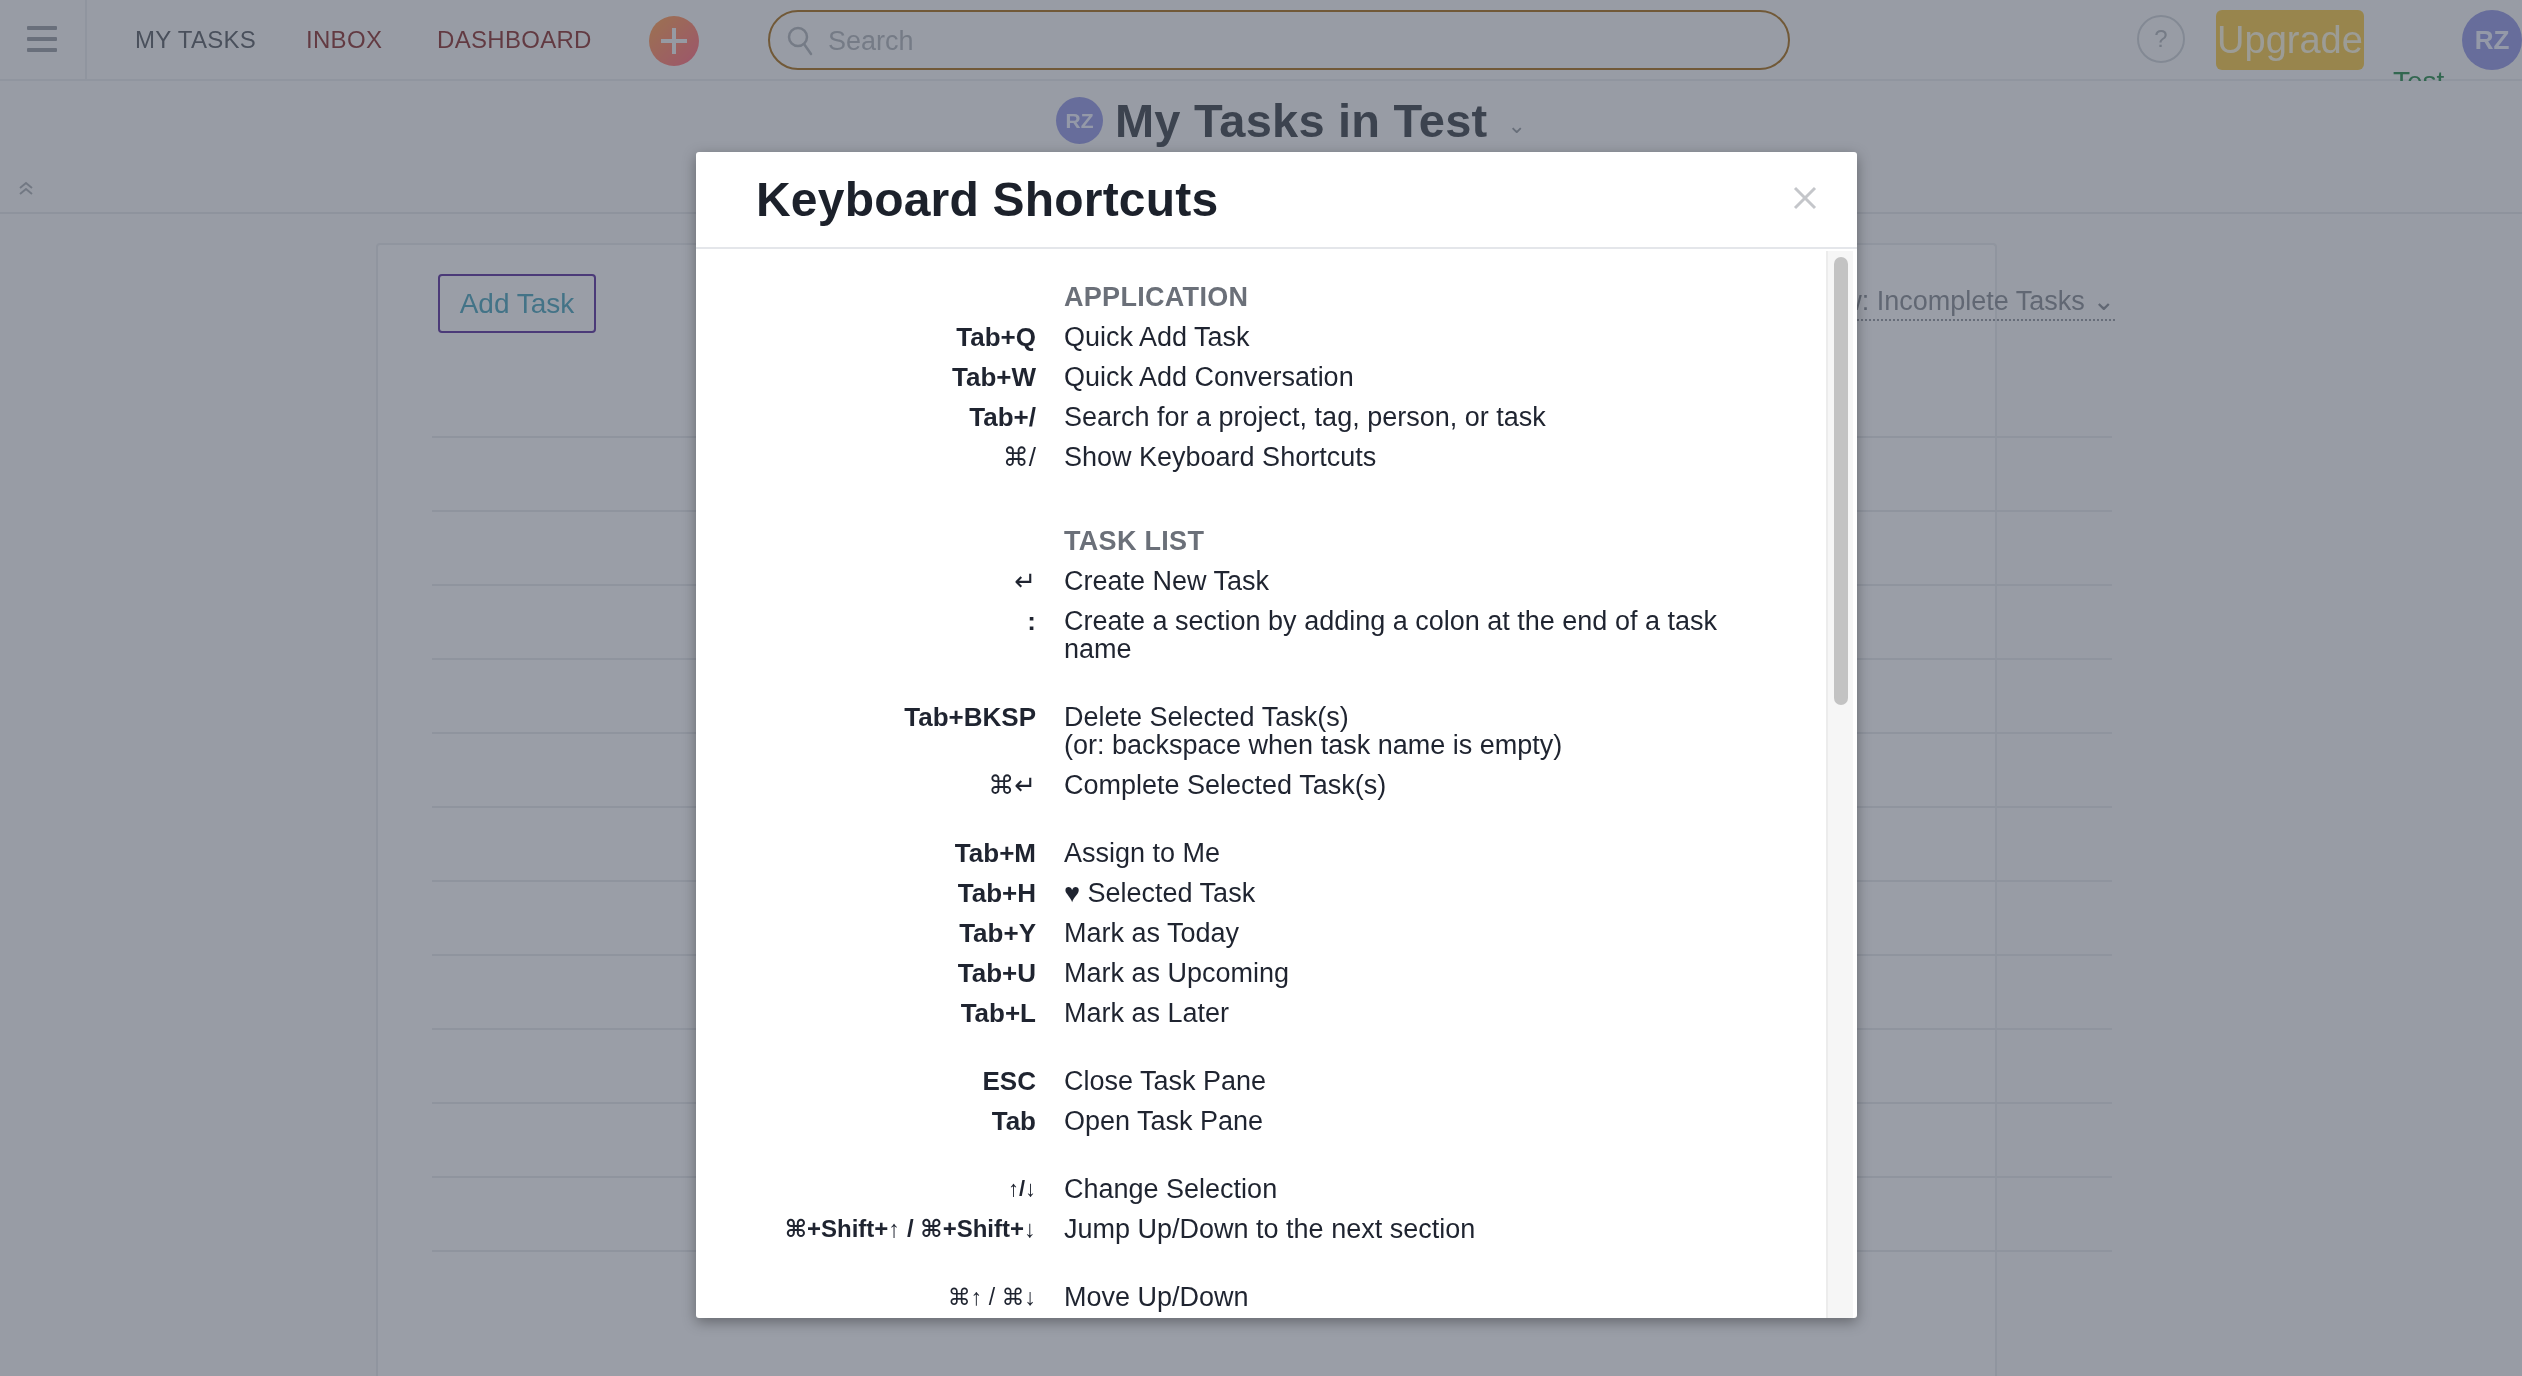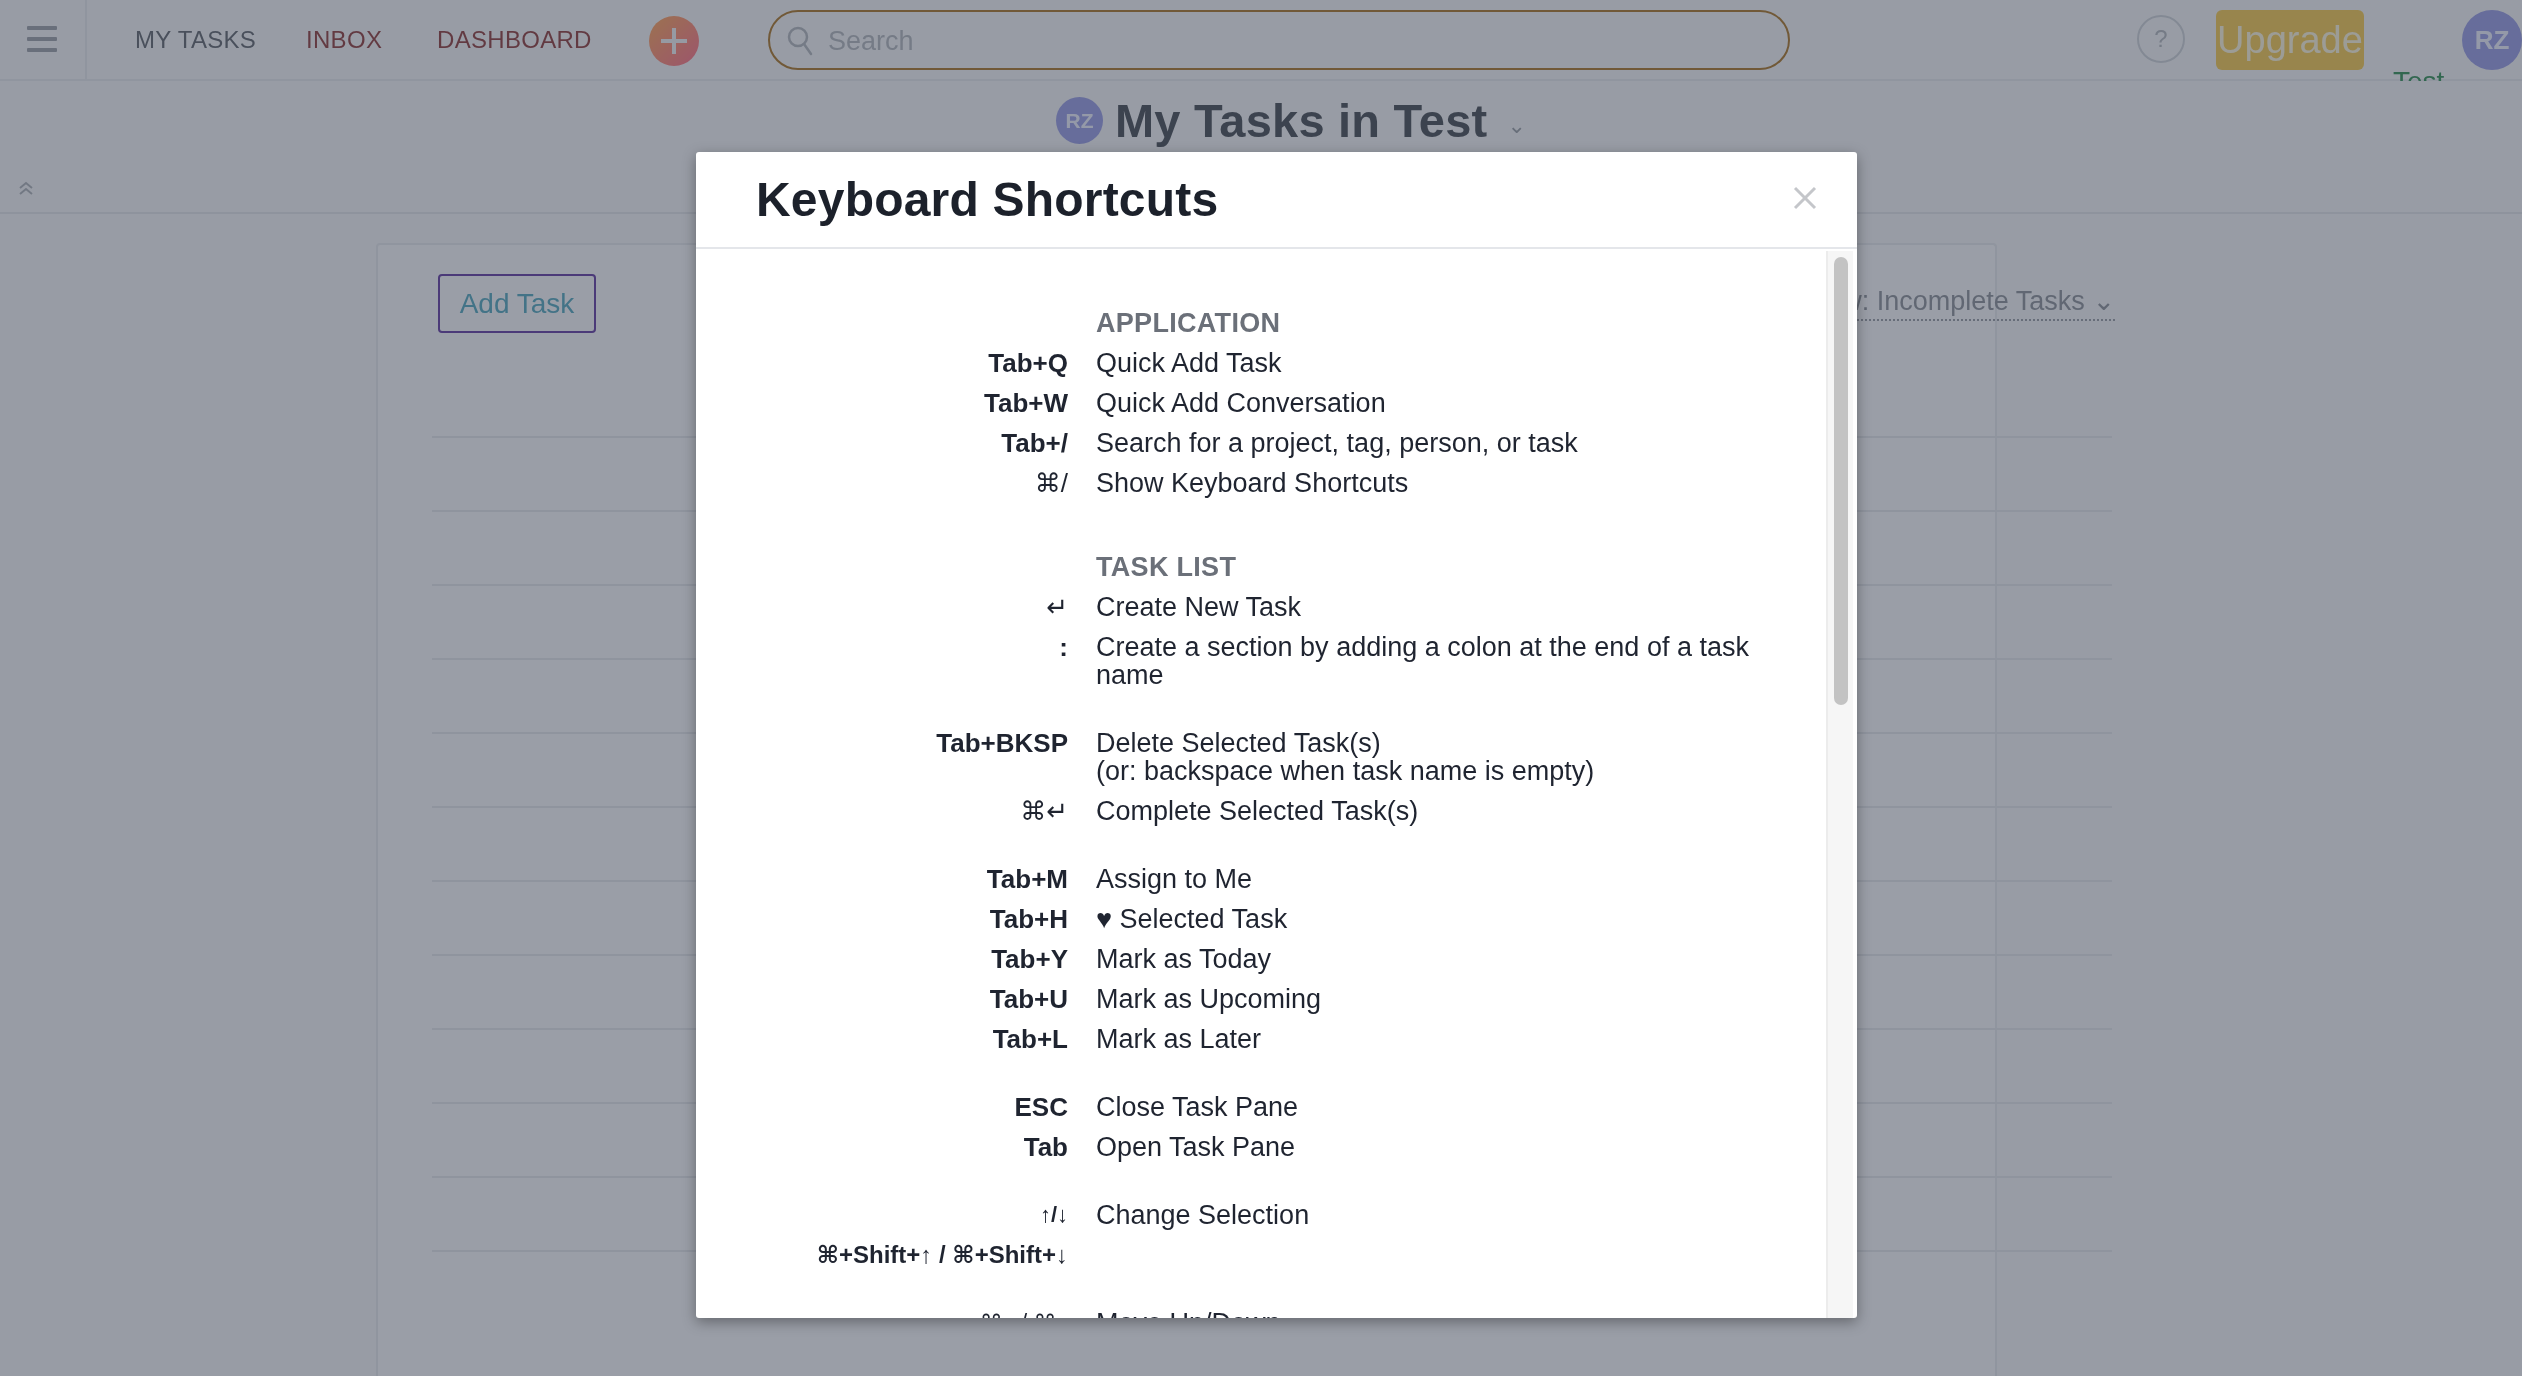--- a/index.html
+++ b/index.html
@@ -45,21 +45,21 @@
 
   
   .modal { position: absolute; left: 696px; top: 152px; width: 1161px; height: 1166px; background: #ffffff; border-radius: 3px; box-shadow: 0 4px 14px rgba(0,0,0,0.35); overflow: hidden; }
   .modal-header { position: absolute; left: 0; top: 0; width: 100%; height: 97px; border-bottom: 2px solid #e4e6ea; }
   .modal-title { position: absolute; left: 60px; top: 20px; font-size: 48px; font-weight: bold; color: #1c212b; letter-spacing: 0.2px; }
   .modal-close { position: absolute; right: 32px; top: 26px; width: 40px; height: 40px; cursor: pointer; }
   .modal-body { position: absolute; left: 0; top: 99px; width: 1130px; height: 1067px; overflow: hidden; }
   .scroll-track { position: absolute; left: 1130px; top: 99px; width: 27px; height: 1067px; background: #f6f6f6; border-left: 2px solid #ececec; }
   .scroll-thumb { position: absolute; left: 6px; top: 6px; width: 14px; height: 448px; background: #c3c3c3; border-radius: 7px; cursor: pointer; }
 
-  .sc-list { position: absolute; left: 0; top: 52px; width: 1144px; margin-left: 32px; }
+  .sc-list { position: absolute; left: 0; top: 26px; width: 1144px; }
   .sc-section-title { position: relative; margin-left: 368px; font-size: 27px; font-weight: bold; color: #6b7079; letter-spacing: 0.3px; height: 40px; line-height: 40px; }
   .sc-row { position: relative; display: flex; min-height: 40px; }
   .sc-key { width: 340px; text-align: right; font-size: 26px; font-weight: bold; color: #1f2430; line-height: 40px; padding-right: 0; white-space: nowrap; }
   .sc-desc { margin-left: 28px; width: 680px; font-size: 27px; color: #1f2430; line-height: 28px; padding-top: 6px; padding-bottom: 6px; }
   .gap-s { height: 28px; }
   .gap-l { height: 42px; }
 </style>
 </head>
 <body>
 
@@ -211,20 +211,21 @@
       </div>
 
       <div class="gap-s"></div>
 
       <div class="sc-row">
         <span class="sc-key" style="font-size:22px">↑/↓</span>
         <span class="sc-desc">Change Selection</span>
       </div>
       <div class="sc-row">
         <span class="sc-key" style="font-size:24px; margin-left:-40px; width:380px">⌘+Shift+↑ / ⌘+Shift+↓</span>
+        <span class="sc-desc">Jump Up/Down to the next section</span>
       </div>
 
       <div class="gap-s"></div>
 
       <div class="sc-row">
         <span class="sc-key" style="font-weight:normal; font-size:23px">⌘↑ / ⌘↓</span>
         <span class="sc-desc">Move Up/Down</span>
       </div>
     </div>
   </div>

